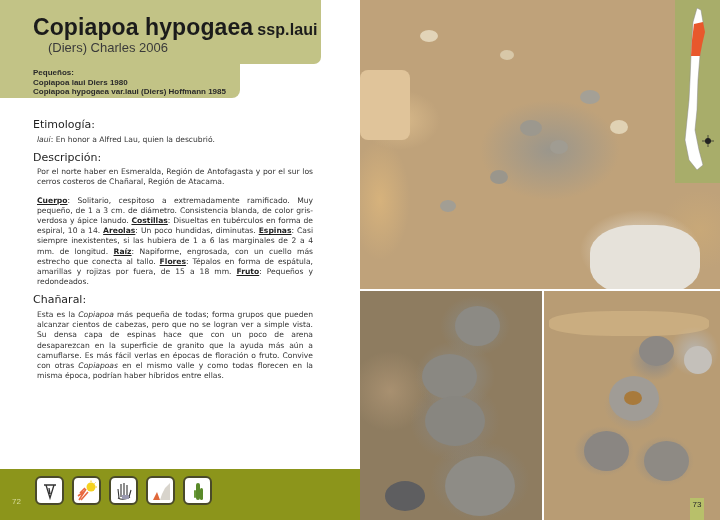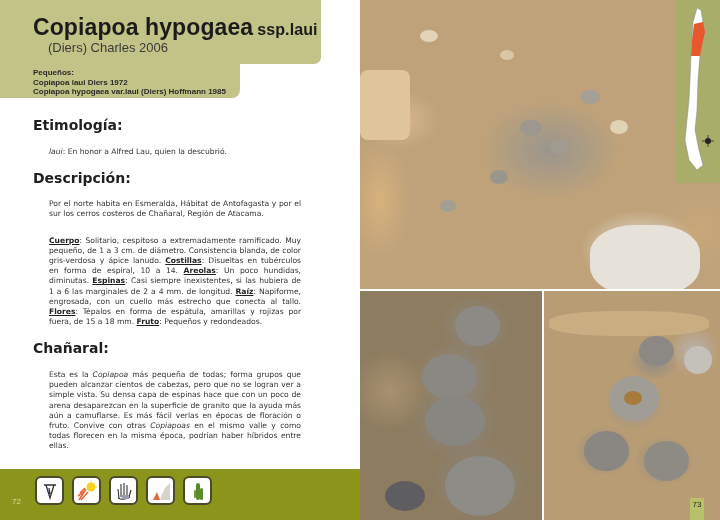--- a/index.html
+++ b/index.html
@@ -10,22 +10,22 @@
   .left-page { position:absolute; left:0; top:0; width:360px; height:520px; background:#fff;border-radius:10px; }
   .header-top { position:absolute; left:0; top:0; width:321px; height:64px; background:#c2c386; border-bottom-right-radius:7px; }
   .header-bottom { position:absolute; left:0; top:60px; width:240px; height:38px; background:#c2c386; border-bottom-right-radius:8px; }
   .title { position:absolute; left:33px; top:14px; font-size:23px; font-weight:bold; color:#1b1b1b; white-space:nowrap; letter-spacing:0.1px; }
   .title .ssp { font-size:16px; font-weight:bold; margin-left:4px; }
   .author { position:absolute; left:33px; top:40px; font-size:13px; color:#3a3a3a; white-space:nowrap;margin-left:15px; }
   .syn { position:absolute; left:33px; top:68px; font-size:8px; font-weight:bold; line-height:9.5px; color:#2a2a2a; }
 
   .body-text { position:absolute; left:33px; top:120px; width:284px; font-family:"DejaVu Sans", sans-serif; font-size:7.6px; line-height:10.2px; color:#333; text-align:justify; }
   .section { margin-bottom:8px; }
-  .section h3 { font-size:14px; font-weight:bold; color:#1f1f1f; line-height:10.5px; }
-  .section p { margin:16px; }
+  .section h3 { font-size:11px; font-weight:normal; color:#1f1f1f; line-height:10.5px; }
+  .section p { margin:4px; }
   .b { font-weight:bold; color:#1f1f1f;text-decoration:underline; }
   .i { font-style:italic; }
 
   .footer-bar { position:absolute; left:0; top:469px; width:360px; height:51px; background:#8c951b; }
   .page-num-left { position:absolute; left:12px; top:497px; font-size:8px; color:#d8dc9a;text-align:center; }
   .icons { position:absolute; left:35px; top:476px; display:flex; gap:8px; }
   .icon-box { width:29px; height:29px; background:#fff; border:2px solid #4a4a2a; border-radius:6px; display:flex; align-items:center; justify-content:center; }
   .icon-box svg { width:22px; height:22px; }
 
   
@@ -66,33 +66,33 @@
   <div class="header-top"></div>
   <div class="header-bottom"></div>
 
   <div class="title">
     <span>Copiapoa hypogaea</span><span class="ssp">ssp.laui</span>
   </div>
   <div class="author">(Diers) Charles 2006</div>
 
   <div class="syn">
     <div>Pequeños:</div>
-    <div>Copiapoa laui Diers 1972</div>
+    <div>Copiapoa laui Diers 1980</div>
     <div>Copiapoa hypogaea var.laui (Diers) Hoffmann 1985</div>
   </div>
 
   <div class="body-text">
     <div class="section">
       <h3>Etimología:</h3>
       <p><span class="i">laui</span><span>: En honor a Alfred Lau, quien la descubrió.</span></p>
     </div>
 
     <div class="section">
       <h3>Descripción:</h3>
-      <p>Por el norte habita en Esmeralda, Hábitat de Antofagasta y por el sur los cerros costeros de Chañaral, Región de Atacama.</p>
+      <p>Por el norte haber en Esmeralda, Región de Antofagasta y por el sur los cerros costeros de Chañaral, Región de Atacama.</p>
     </div>
 
     <div class="section">
       <p>
         <span class="b">Cuerpo</span><span>: Solitario, cespitoso a extremadamente ramificado. Muy pequeño, de 1 a 3 cm. de diámetro. Consistencia blanda, de color gris-verdosa y ápice lanudo. </span><span class="b">Costillas</span><span>: Disueltas en tubérculos en forma de espiral, 10 a 14. </span><span class="b">Areolas</span><span>: Un poco hundidas, diminutas. </span><span class="b">Espinas</span><span>: Casi siempre inexistentes, si las hubiera de 1 a 6 las marginales de 2 a 4 mm. de longitud. </span><span class="b">Raíz</span><span>: Napiforme, engrosada, con un cuello más estrecho que conecta al tallo. </span><span class="b">Flores</span><span>: Tépalos en forma de espátula, amarillas y rojizas por fuera, de 15 a 18 mm. </span><span class="b">Fruto</span><span>: Pequeños y redondeados.</span>
       </p>
     </div>
 
     <div class="section">
       <h3>Chañaral:</h3>

